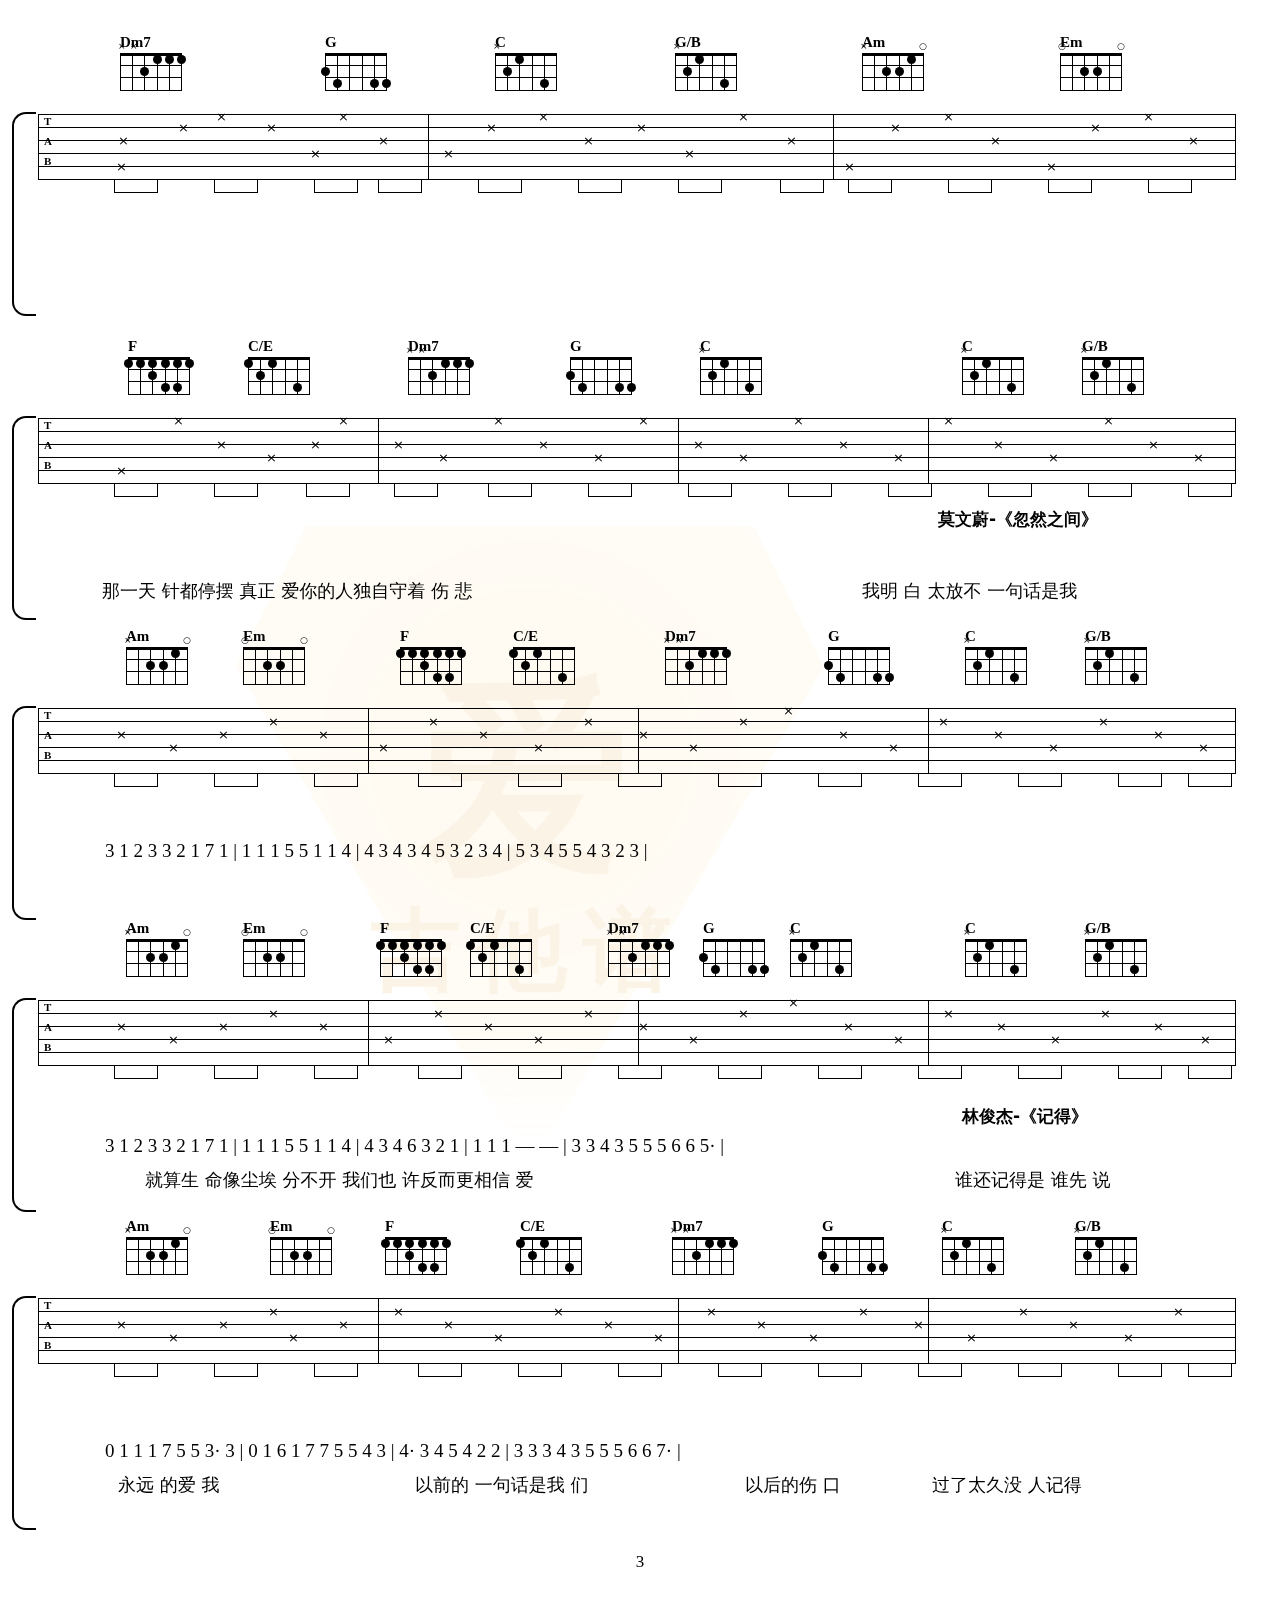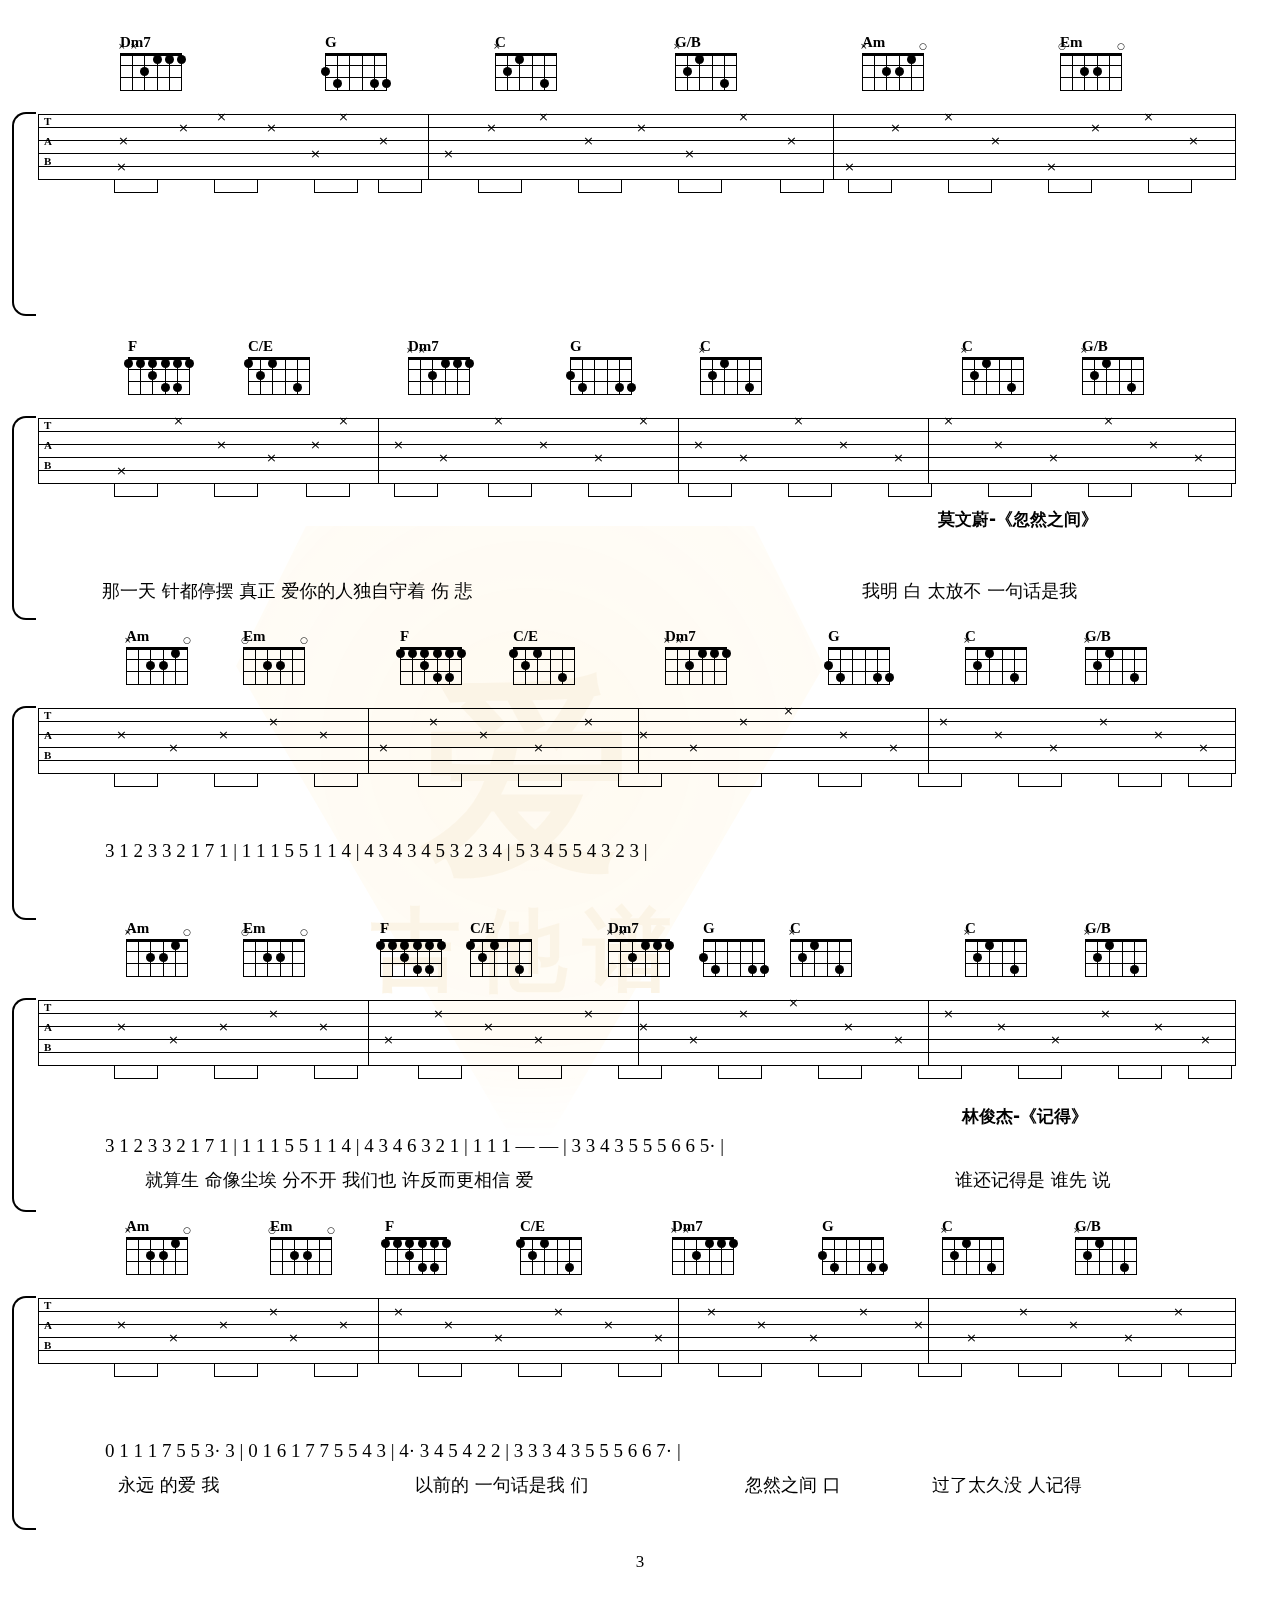--- a/index.html
+++ b/index.html
@@ -1159,19 +1159,19 @@
       <div class="rhythm" style="left:1080px;top:66px;width:42px;"></div>
       <div class="rhythm" style="left:1150px;top:66px;width:42px;"></div>
     </div>
 
     <div class="numline" style="top:222px;">
       <div class="num" style="left:105px;">0 1 1 1 7 5 5 3· 3 | 0 1 6 1 7 7 5 5 4 3 | 4· 3 4 5 4 2 2 | 3 3 3 4 3 5 5 5 6 6 7· |</div>
     </div>
     <div class="lyrline" style="top:256px;">
       <div class="lyr" style="left:118px;">永远 的爱 我</div>
       <div class="lyr" style="left:415px;">以前的 一句话是我 们</div>
-      <div class="lyr" style="left:745px;">忽然之间 口</div>
+      <div class="lyr" style="left:745px;">以后的伤 口</div>
       <div class="lyr" style="left:932px;">过了太久没 人记得</div>
     </div>
   </div>
 
   <div class="pagenum">3</div>
 </div>
 
 </body></html>

